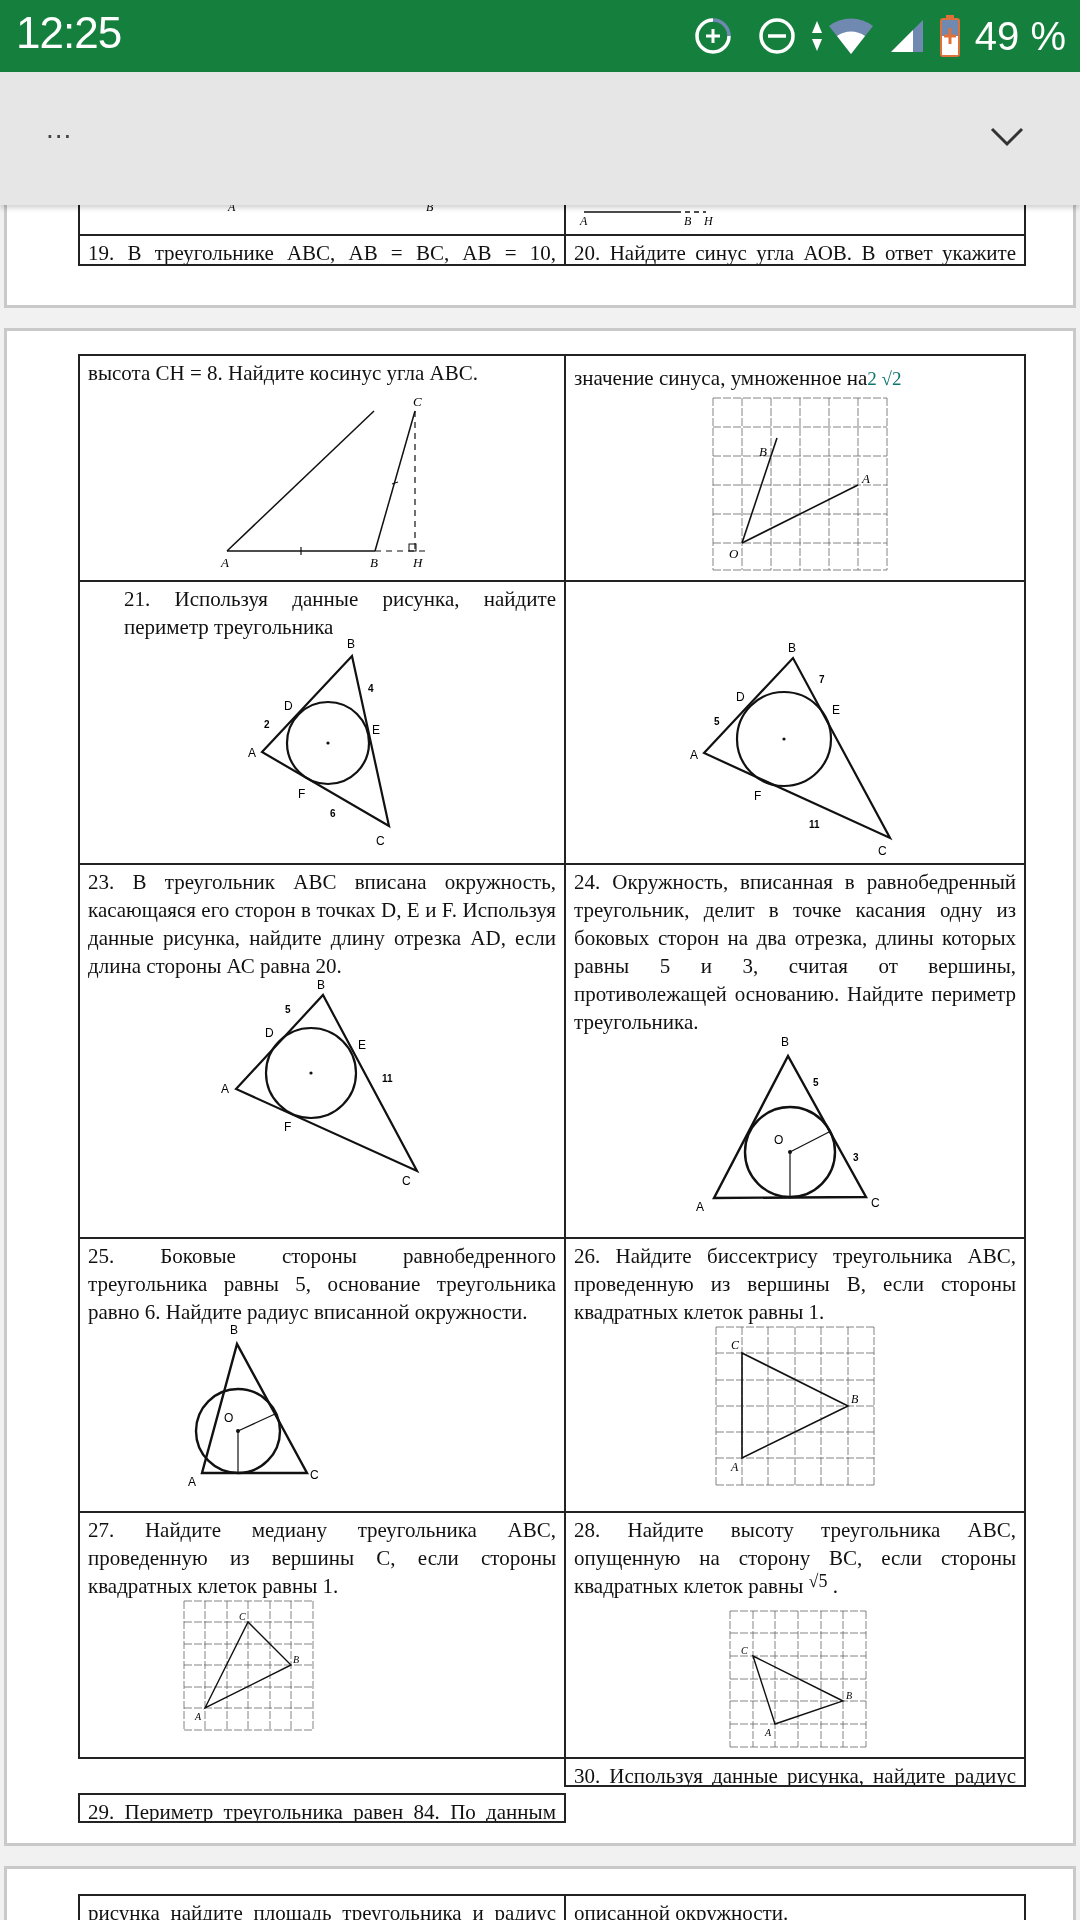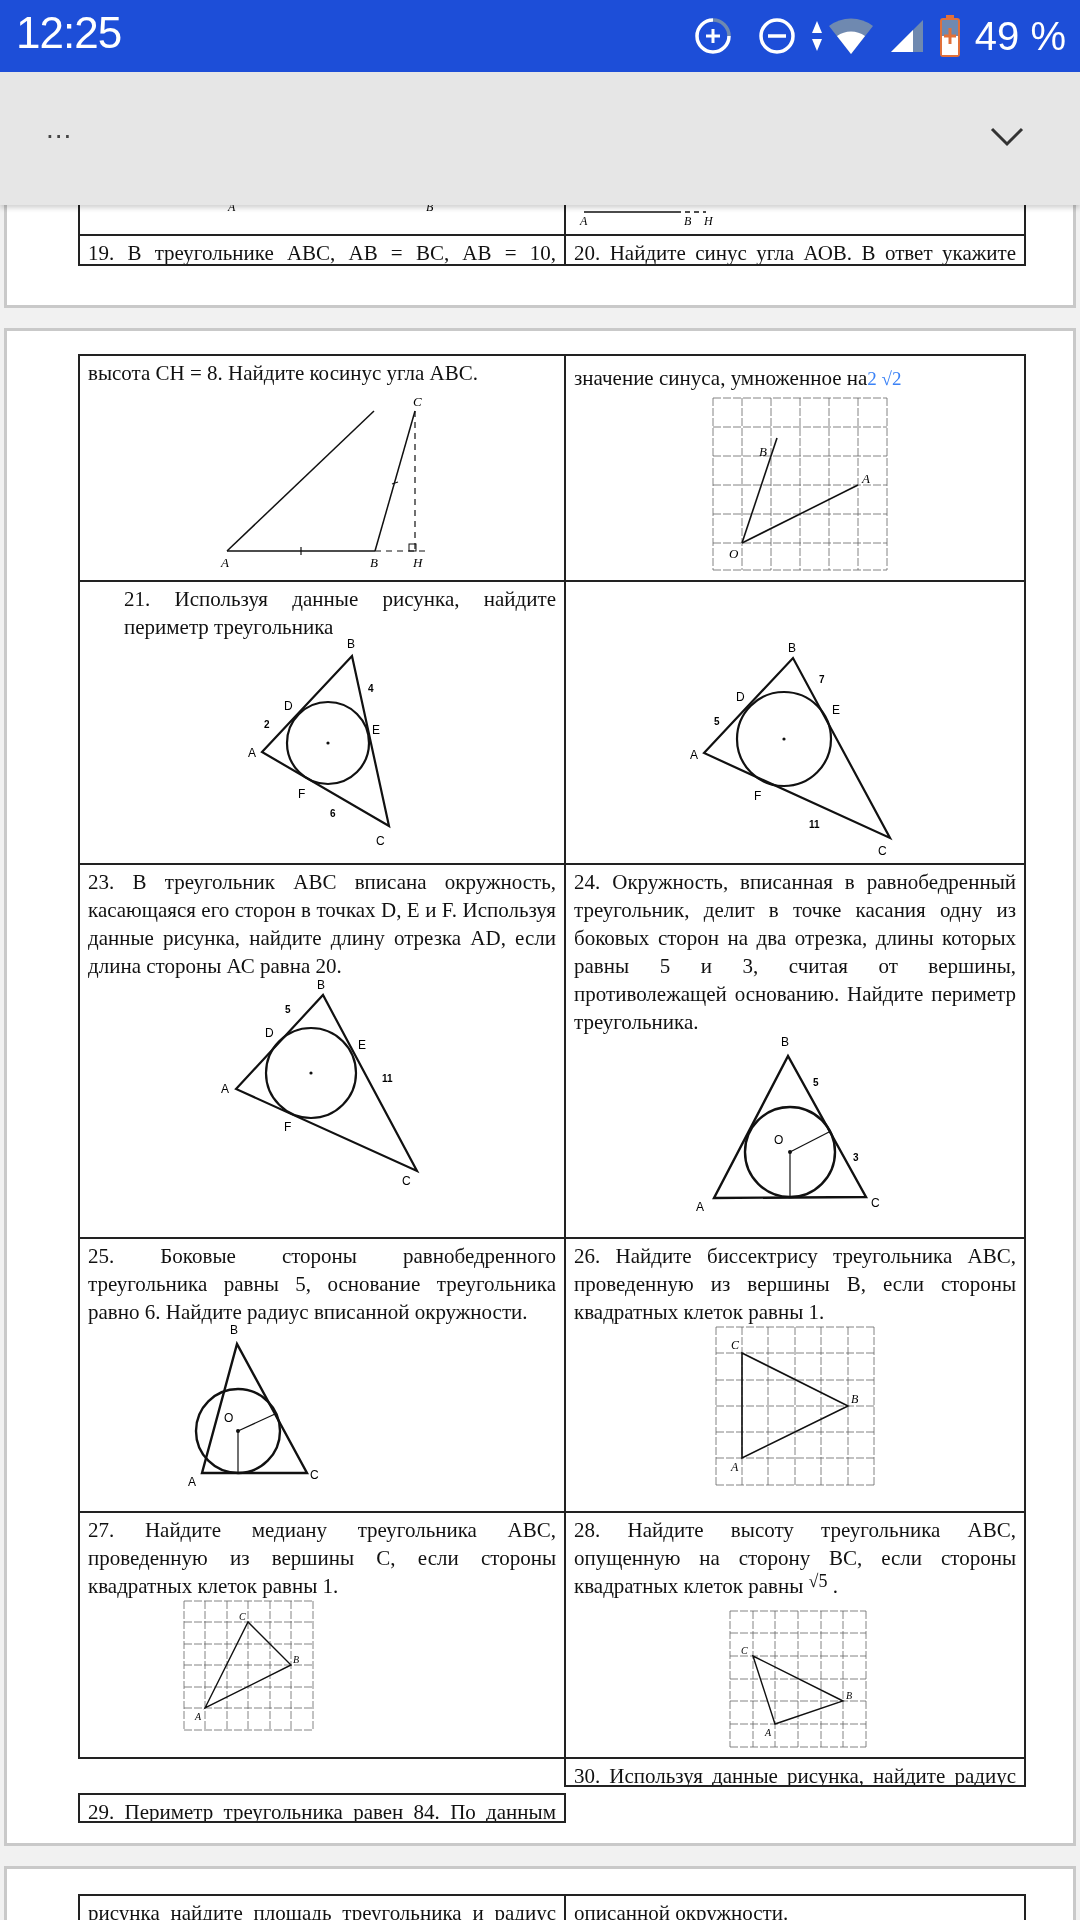--- a/index.html
+++ b/index.html
@@ -1,17 +1,17 @@
 <!DOCTYPE html>
 <html><head>
 <meta charset="utf-8">
 <style>
   * { box-sizing: border-box; margin: 0; padding: 0; }
   html, body { width: 1080px; height: 1920px; overflow: hidden; background: #f1f1f1; font-family: "Liberation Sans", sans-serif; }
-  .status-bar { position: absolute; left: 0; top: 0; width: 1080px; height: 72px; background: #1d4ed8; color: #fff; }
+  .status-bar { position: absolute; left: 0; top: 0; width: 1080px; height: 72px; background: #15803d; color: #fff; }
   .status-time { position: absolute; left: 16px; top: 8px; font-size: 44px; font-family: "Liberation Sans", sans-serif; letter-spacing: -1px; }
   .status-icons { position: absolute; right: 14px; top: 10px; height: 52px; display: flex; align-items: center; gap: 14px; }
   .status-icons svg { display: block; }
   .battery-pct { font-size: 40px; color: #fff; }
   .toolbar { position: absolute; left: 0; top: 72px; width: 1080px; height: 133px; background: #e6e6e6; box-shadow: 0 3px 5px rgba(0,0,0,0.18); z-index: 5; }
   .toolbar-menu { position: absolute; left: 46px; top: 124px; font-size: 28px; color: #444; letter-spacing: 1px; line-height: 10px; }
   .toolbar-chevron { position: absolute; right: 56px; top: 126px; }
   .viewer { position: absolute; left: 0; top: 0; width: 1080px; height: 1920px; }
   .page { position: absolute; left: 4px; width: 1072px; background: #fff; border: 3px solid #c9c9c9; }
   .cell { position: absolute; border: 2px solid #222; background: #fff; overflow: hidden; }
@@ -64,21 +64,21 @@
       <line x1="221" y1="191" x2="221" y2="199" stroke="#111" stroke-width="1.2"></line>
       <line x1="312" y1="128" x2="318" y2="126" stroke="#111" stroke-width="1.2"></line>
       <text class="it" x="333" y="50" font-size="13">C</text>
       <text class="it" x="141" y="211" font-size="13">A</text>
       <text class="it" x="290" y="211" font-size="13">B</text>
       <text class="it" x="333" y="211" font-size="13">H</text>
     </svg>
   </div>
   <div class="cell" style="left:564px; top:354px; width:462px; height:228px;">
     <div class="cell-text" style="padding-top:8px;">
-      <span>значение синуса, умноженное на</span><span style="font-size:19px; color:#3b82f6;">2 √2</span>
+      <span>значение синуса, умноженное на</span><span style="font-size:19px; color:#0f766e;">2 √2</span>
     </div>
     <svg class="fig" style="left:0; top:0;" width="462" height="228">
       <g stroke="#666" stroke-width="0.8" stroke-dasharray="8,2">
         <line x1="147" y1="42" x2="147" y2="214"></line>
           <line x1="176" y1="42" x2="176" y2="214"></line>
           <line x1="205" y1="42" x2="205" y2="214"></line>
           <line x1="234" y1="42" x2="234" y2="214"></line>
           <line x1="263" y1="42" x2="263" y2="214"></line>
           <line x1="292" y1="42" x2="292" y2="214"></line>
           <line x1="321" y1="42" x2="321" y2="214"></line>

